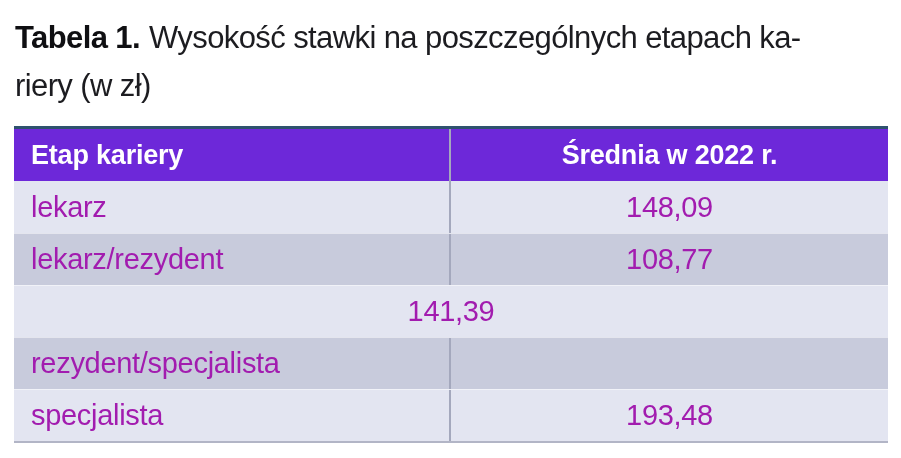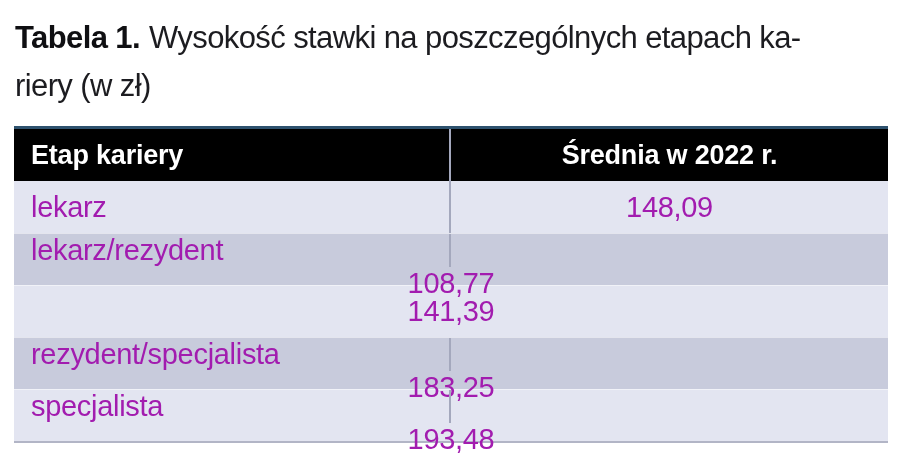--- a/index.html
+++ b/index.html
@@ -37,21 +37,21 @@
     margin-top: 16px;
     width: 874px;
     border-top: 3px solid #2e526e;
     border-bottom: 2px solid #b2b5c6;
   }
   .t-row {
     display: flex;
     height: 52px;
   }
   .t-row.header {
-    background: #000000;
+    background: #6d28d9;
     color: #ffffff;
     font-weight: bold;
     font-size: 27px;
     letter-spacing: -0.2px;
   }
   .cell-left {
     width: 437px;
     box-sizing: border-box;
     border-right: 2px solid #a4a8bd;
     display: flex;
@@ -65,21 +65,20 @@
     justify-content: center;
   }
   .t-row.data {
     font-size: 29px;
     color: #a21caf;
     letter-spacing: -0.3px;
     box-sizing: border-box;
   }
   .t-row.data + .t-row.data {
     border-top: 1px solid rgba(255,255,255,0.5);
-    flex-direction: column;
   }
   .t-row.light { background: #e3e5f1; }
   .t-row.dark  { background: #c8cbdc; }
 </style>
 </head>
 <body>
 
 <div class="page">
 
   <p class="caption"><span class="cap-label">Tabela 1.</span><span>Wysokość stawki na poszczególnych etapach ka-</span><br><span>riery (w zł)</span></p>
@@ -100,21 +99,20 @@
       <div class="cell-left">lekarz/rezydent</div>
       <div class="cell-right">108,77</div>
     </div>
 
     <div class="t-row data light">
       <div class="cell-right">141,39</div>
     </div>
 
     <div class="t-row data dark">
       <div class="cell-left">rezydent/specjalista</div>
-      <div class="cell-right">183,25</div>
     </div>
 
     <div class="t-row data light">
       <div class="cell-left">specjalista</div>
       <div class="cell-right">193,48</div>
     </div>
 
   </div>
 </div>
 

